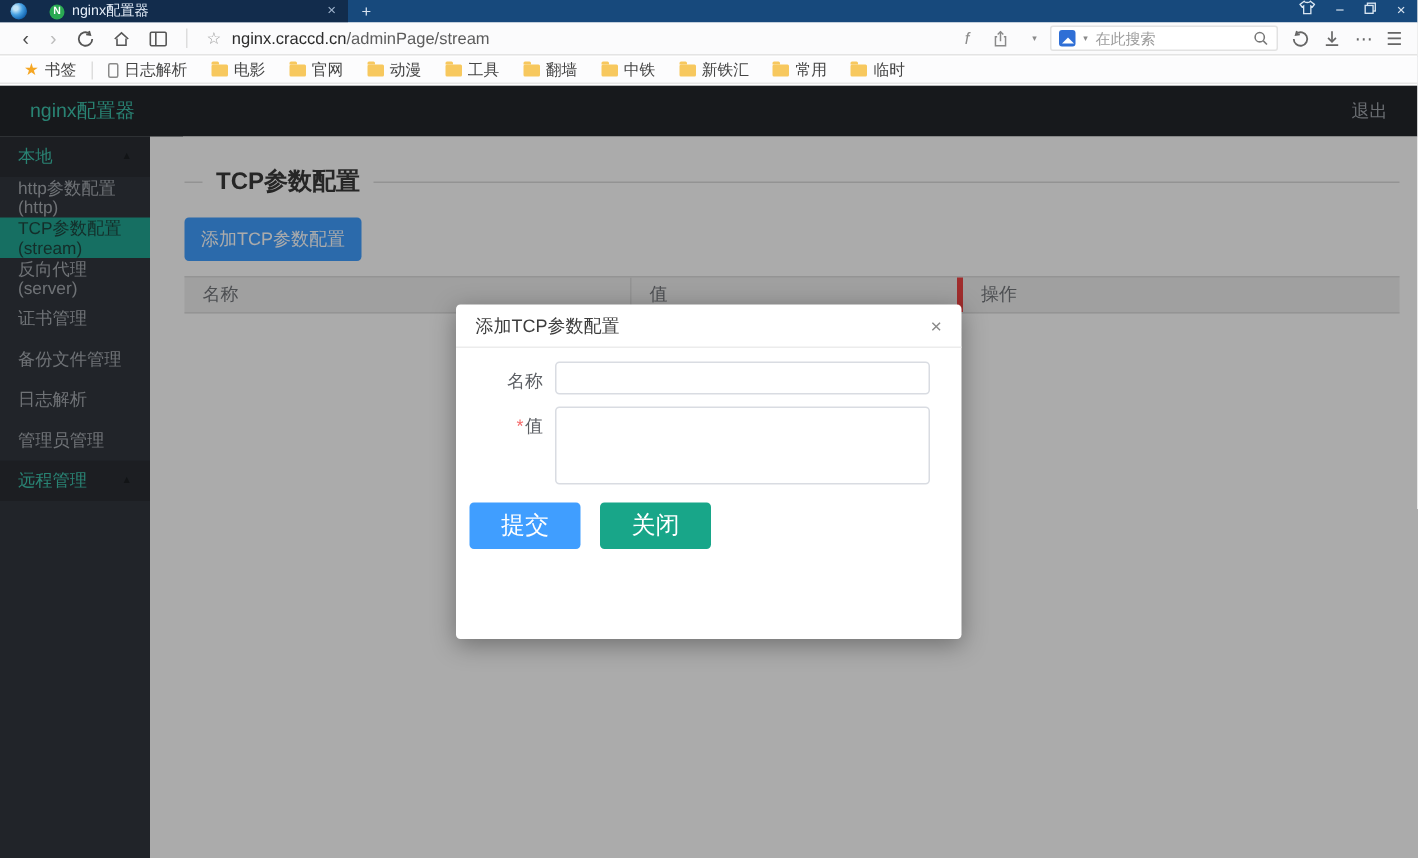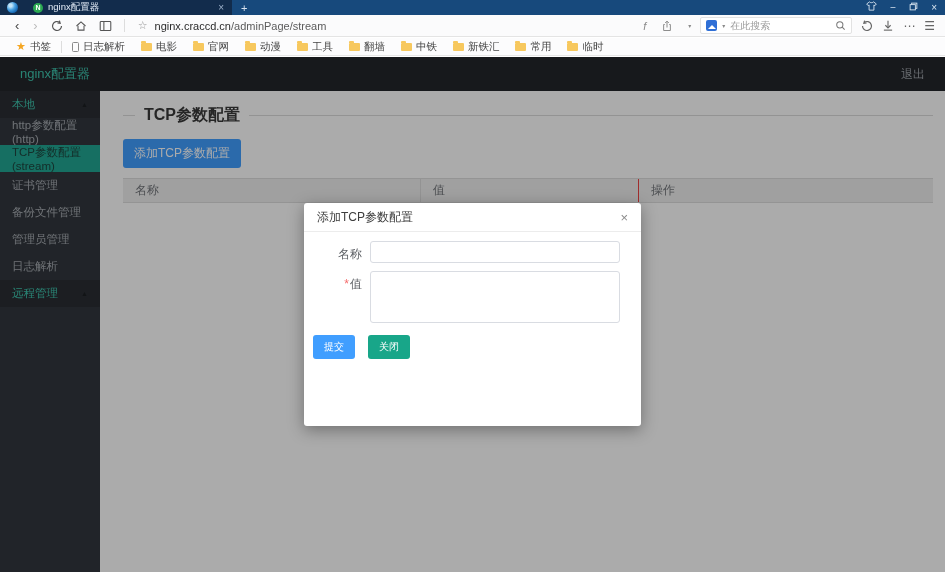--- a/index.html
+++ b/index.html
@@ -59,50 +59,50 @@
   .brand { color:#3ec3ac; font-size:13px; }
   .logout { color:#9ea3a9; font-size:12px; }
 
   .sidebar { position:absolute; top:34px; left:0; bottom:0; width:100px; background:#32373e; }
   .s-item { height:27px; display:flex; align-items:center; padding:0 12px; font-size:11.5px; color:#a6abb1; }
   .s-section { background:#2a2e34; color:#3ec3ac; justify-content:space-between; }
   .s-arrow { color:#1b1e22; font-size:7px; }
   .s-active { background:#21a692; color:#1e453f;justify-content:flex-end; }
 
   .content { position:absolute; top:34px; left:122px; right:0; bottom:0; background:#fff; }
-  .title-row { display:flex; align-items:center; margin:14px 12px 0 1px; }
+  .title-row { display:flex; align-items:center; margin:20px 12px 0 1px; }
   .line-l { width:12px; height:1px; background:#dcdcdc; }
   .page-title { font-size:16px; color:#3a3a3a; font-weight:600; margin:0 9px; white-space:nowrap; }
   .line-r { flex:1; height:1px; background:#dcdcdc; }
   .add-btn { margin:13px 0 0 1px; background:#409eff; color:#fff; font-size:12px; padding:6px 11px;
     border:none; border-radius:3px; display:inline-block; cursor:pointer; }
   .thead { display:flex; margin:10px 12px 0 1px; background:#efefef; border-top:1px solid #dddddd;
     border-bottom:1px solid #dddddd; height:25px; align-items:stretch; font-size:12px; color:#73767b; }
   .th { display:flex; align-items:center; padding-left:12px; }
   .th-name { width:297px; }
   .th-value { width:218px; border-left:1px solid #dcdcdc; }
-  .th-op { flex:1; border-left:1px solid #ef4444; }
+  .th-op { flex:1; border-left:4px solid #ef4444; }
 
   .overlay { position:absolute; inset:0; background:rgba(0,0,0,0.33); }
 
   
   .modal { position:absolute; left:304px; top:146px; width:337px; height:223px; background:#fff;
     border-radius:3px; box-shadow:0 4px 16px rgba(0,0,0,0.35); }
   .m-header { height:29px; display:flex; align-items:center; justify-content:space-between;
     padding:0 13px; border-bottom:1px solid #ececec; }
   .m-title { font-size:12px; color:#3d3d3d; }
   .m-close { color:#8a8a8a; font-size:13px; cursor:pointer; }
   .m-body { padding:9px 0 0 0; }
   .m-row { display:flex; margin-bottom:8px; }
   .m-lbl { width:66px; text-align:right; padding-right:8px; font-size:12px; color:#5c5f64; padding-top:5px; white-space:nowrap; }
   .req { color:#f56c6c; margin-right:1px; }
   .m-input { width:250px; height:22px; border:1px solid #d9dce2; border-radius:3px; outline:none; padding:0 6px; font-size:12px; }
   .m-textarea { width:250px; height:52px; border:1px solid #d9dce2; border-radius:3px; resize:none; outline:none; padding:3px 6px; font-size:12px; }
   .m-footer { padding-left:9px; margin-top:12px; display:flex; gap:13px; }
-  .btn { color:#fff; font-size:10px; padding:5px 11px; border:none; border-radius:3px; cursor:pointer; }
+  .btn { color:#fff; font-size:16px; padding:5px 21px; border:none; border-radius:3px; cursor:pointer; }
   .btn-submit { background:#409eff; }
   .btn-close { background:#18a689; }
 </style>
 </head>
 <body>
 
 <div class="stage">
 
   <div class="titlebar">
     <div class="tab-dark"></div>
@@ -253,30 +253,33 @@
         <span>本地</span>
         <span class="s-arrow">▲</span>
       </div>
       <div class="s-item">
           <span>http参数配置(http)</span>
         </div>
       <div class="s-item s-active">
           <span>TCP参数配置(stream)</span>
         </div>
       <div class="s-item">
+          <span>反向代理(server)</span>
+        </div>
+      <div class="s-item">
           <span>证书管理</span>
         </div>
       <div class="s-item">
           <span>备份文件管理</span>
         </div>
       <div class="s-item">
+          <span>日志解析</span>
+        </div>
+      <div class="s-item">
           <span>管理员管理</span>
-        </div>
-      <div class="s-item">
-          <span>日志解析</span>
         </div>
       <div class="s-item s-section">
         <span>远程管理</span>
         <span class="s-arrow">▲</span>
       </div>
     </div>
 
     <div class="content">
       <div class="title-row">
         <span class="line-l"></span>

